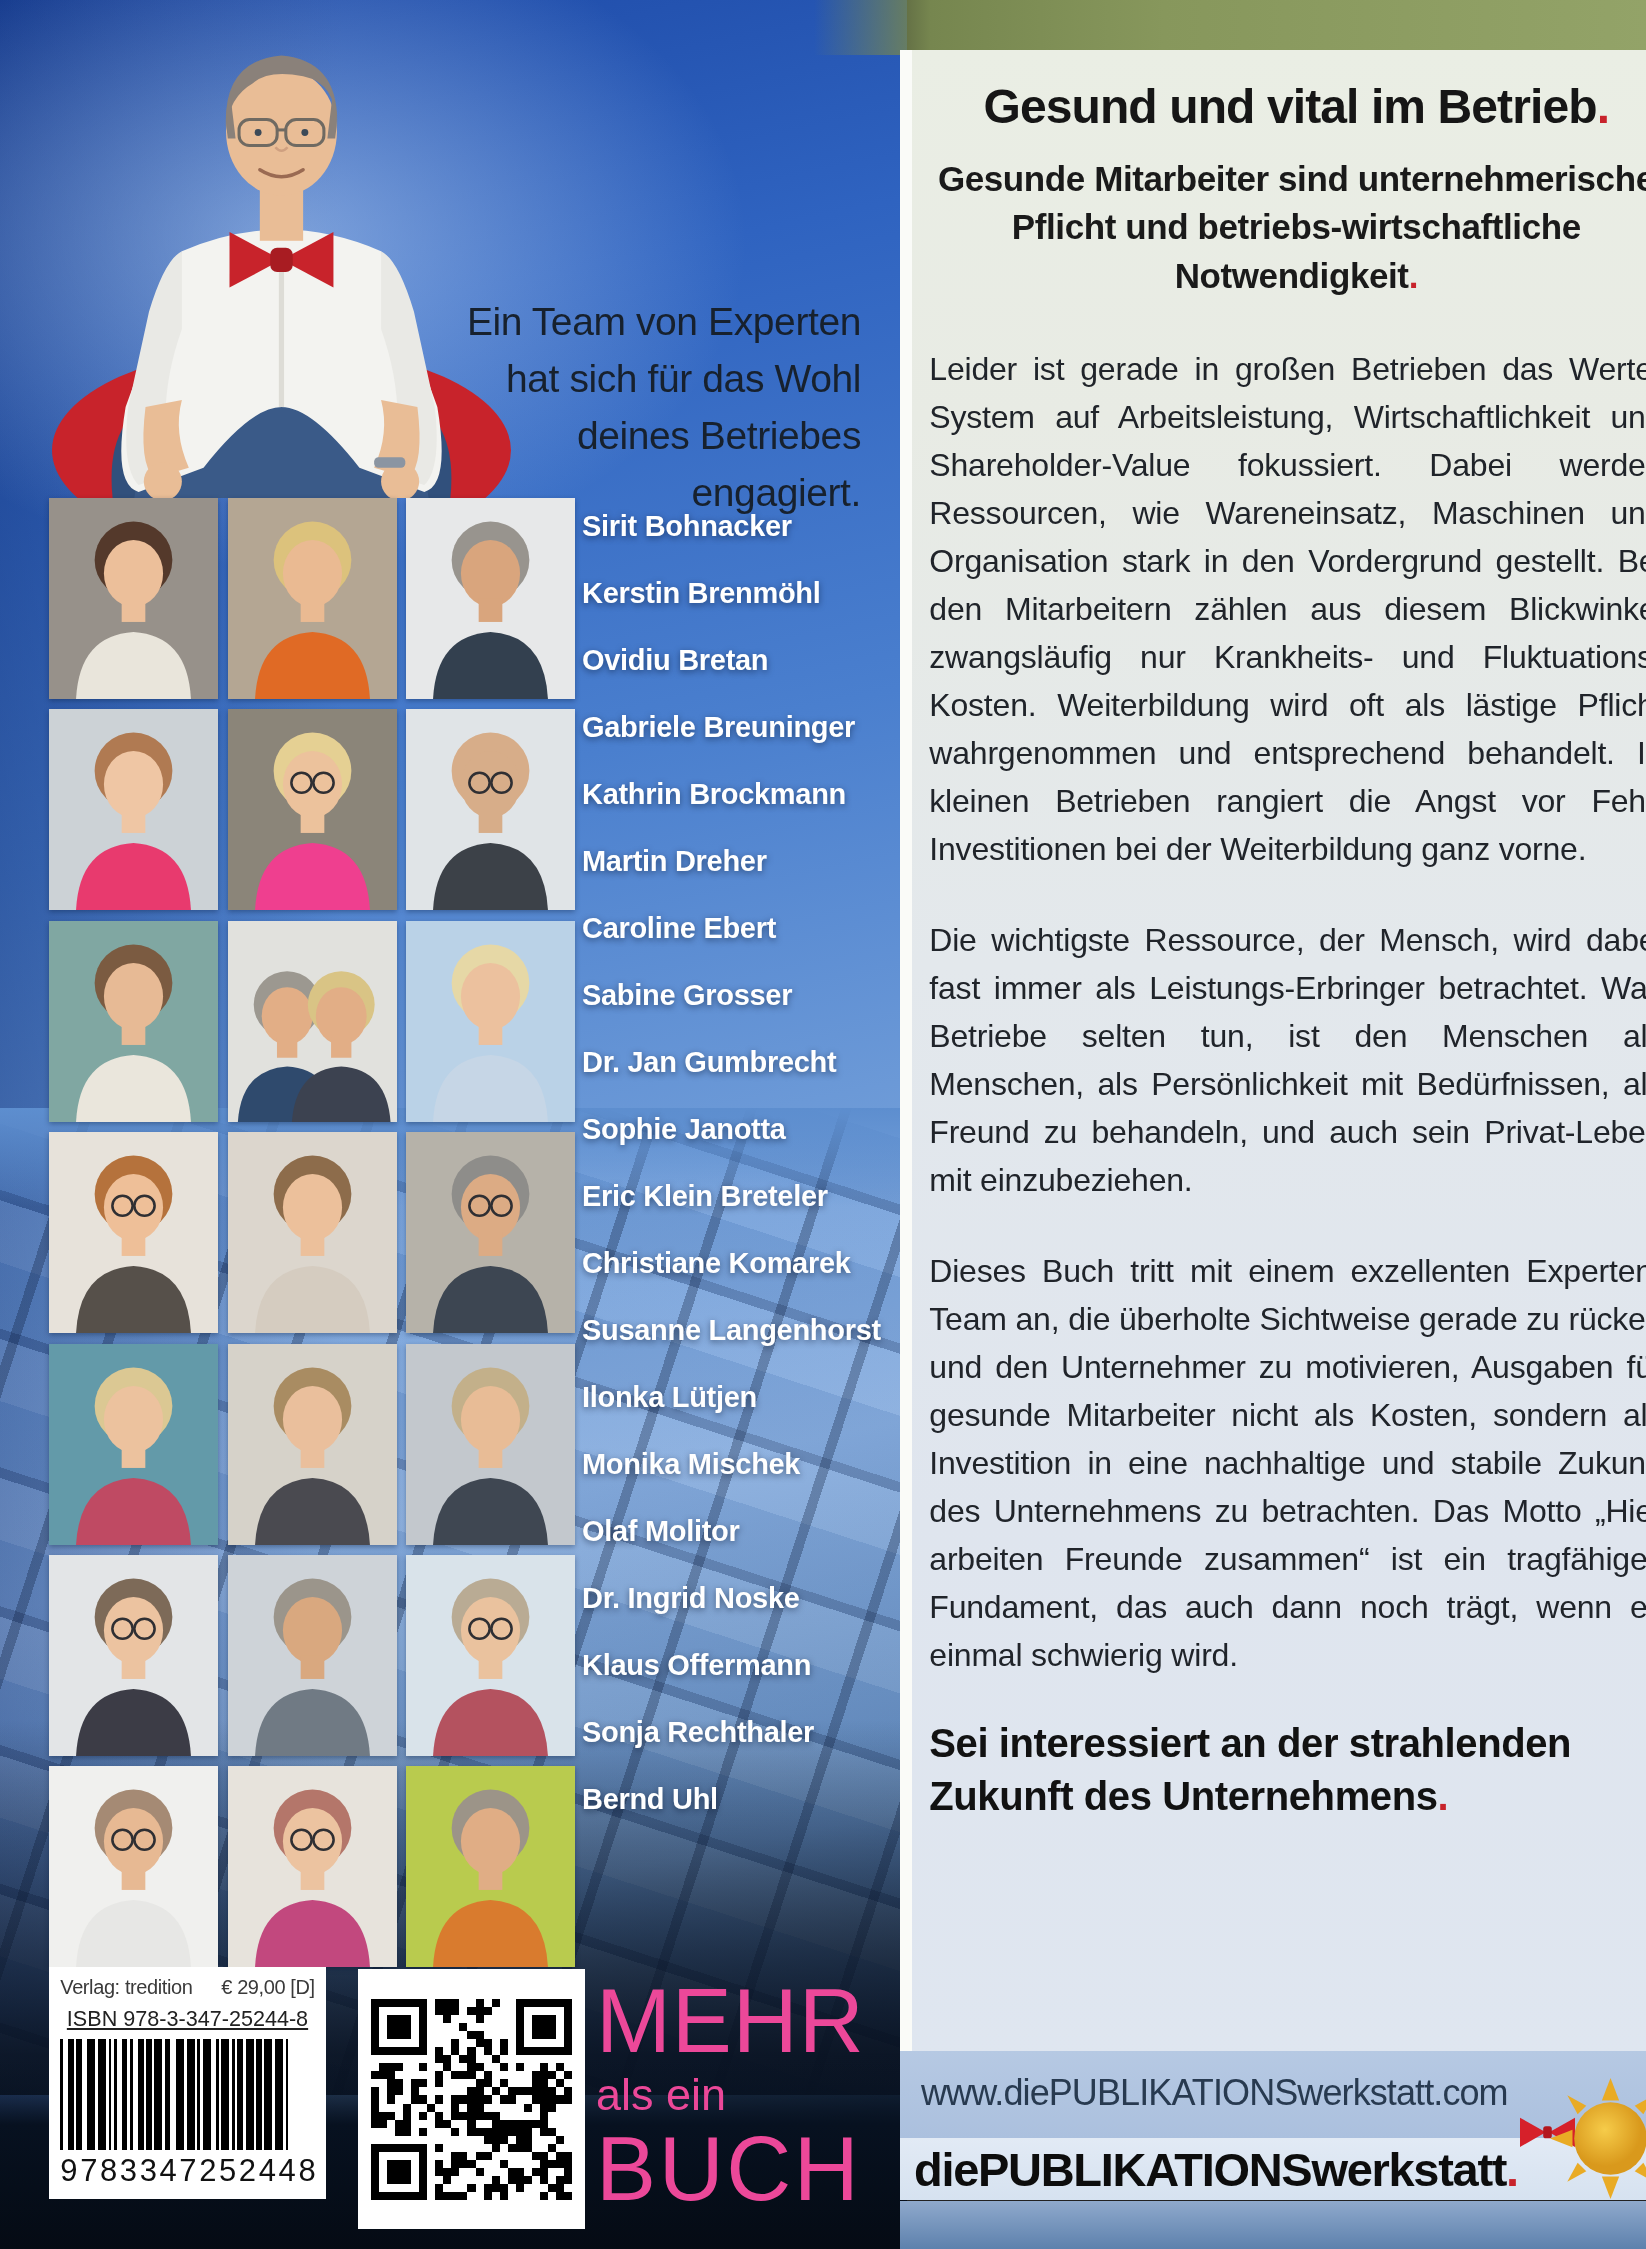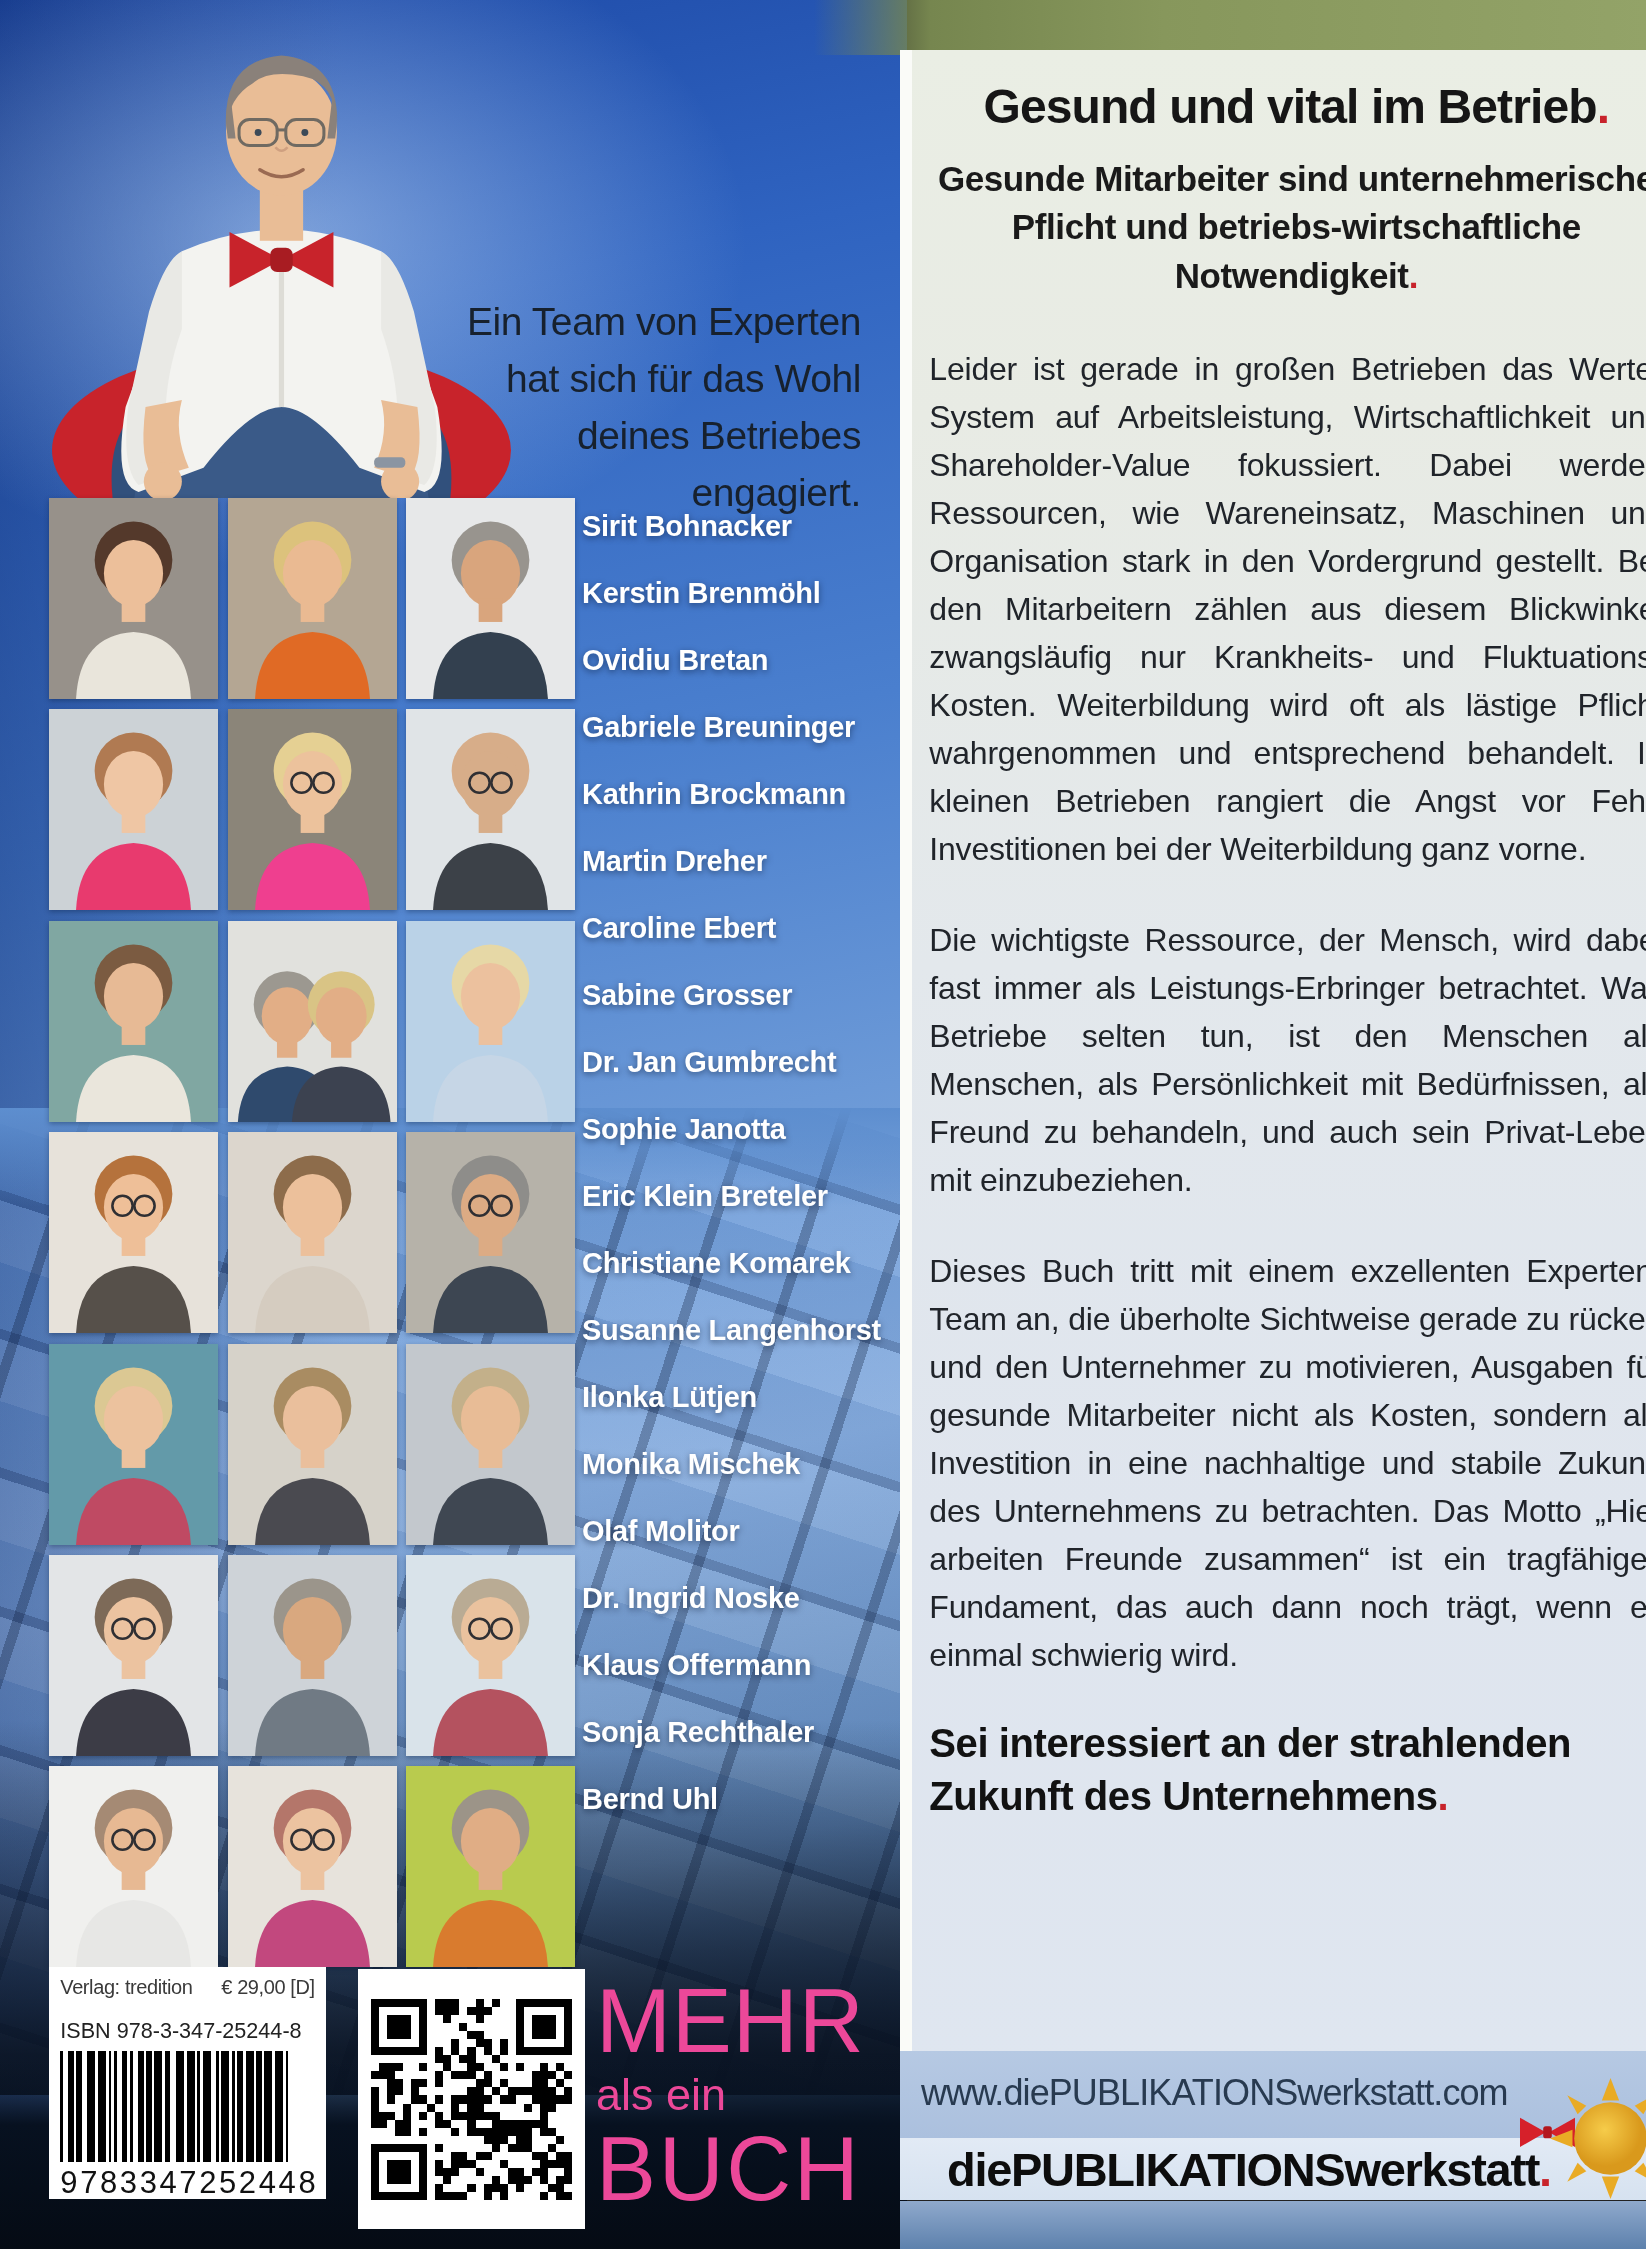--- a/index.html
+++ b/index.html
@@ -52,21 +52,21 @@
   .para{margin:43px 0 0 0;font-size:32px;line-height:48px;color:#20242a;
     text-align:justify;letter-spacing:-0.2px;}
   .para:first-of-type{margin-top:45px;}
   .closing{margin-top:38px;font-size:40px;font-weight:700;line-height:1.32;
     color:#121212;letter-spacing:-0.4px;}
   
   .isbn-box{position:absolute;left:49px;top:1967px;width:277px;height:232px;
     background:#fff;box-sizing:border-box;padding:8.7px 11.3px 7px 11.3px;z-index:5;}
   .verlag-row{display:flex;justify-content:space-between;
     font-size:20px;color:#3a3a3a;letter-spacing:-0.4px;}
-  .isbn-line{margin-top:19px;text-align:left;font-size:21.6px;color:#222;}
+  .isbn-line{margin-top:7px;text-align:center;font-size:21.6px;color:#222;text-decoration:underline;}
   .barcode{margin-top:7px;height:111px;display:flex;align-items:stretch;}
   .barcode div{background:#000;height:100%;}
   .ean{margin-top:3.5px;text-align:right;font-size:31px;letter-spacing:2.6px;color:#111;}
   
   .qr-box{position:absolute;left:358px;top:1969px;width:227px;height:260px;
     background:#fff;display:flex;align-items:center;justify-content:center;z-index:5;}
   .qr-box svg{width:201px;height:201px;}
   
   .badge{position:absolute;left:596px;top:1976px;width:305px;
     color:#ec4899;font-weight:400;z-index:5;line-height:1;}
@@ -76,21 +76,21 @@
   
   .band-web{position:absolute;left:900px;top:2051px;width:746px;height:87px;
     background:linear-gradient(180deg,#b6c9e3,#abc0de);}
   .band-brand{position:absolute;left:900px;top:2138px;width:746px;height:62px;
     background:linear-gradient(180deg,#e2eaf5,#d6e2f0);}
   .band-bottom{position:absolute;left:900px;top:2201px;width:746px;height:49px;
     background:linear-gradient(180deg,#8fa9cc,#5c80ac);}
   .website{position:absolute;left:921px;top:2072px;font-size:36px;color:#283a50;
     letter-spacing:-0.9px;z-index:6;}
   .brand{position:absolute;left:914px;top:2142px;font-size:47px;font-weight:700;
-    color:#0d0d0d;letter-spacing:-1.3px;z-index:6;margin-left:33px;}
+    color:#0d0d0d;letter-spacing:-1.3px;z-index:6;}
   .sun{position:absolute;left:1550px;top:2078px;width:121px;height:121px;z-index:7;}
   .bowtie{position:absolute;left:1520px;top:2116px;width:55px;height:33px;z-index:7;}
 </style>
 </head>
 <body>
 
 <div class="cover">
 
   <div class="bg-left"></div>
   <div class="bg-keys"></div>

